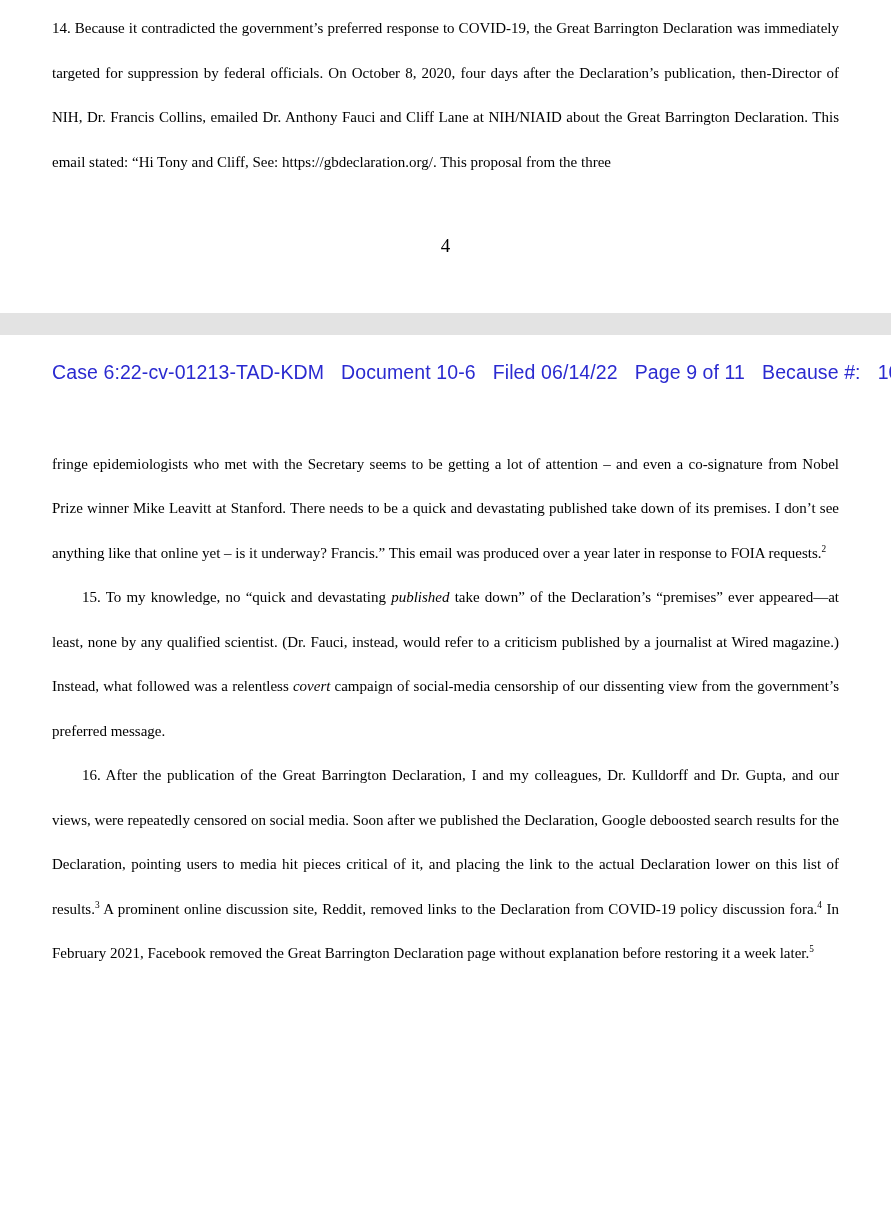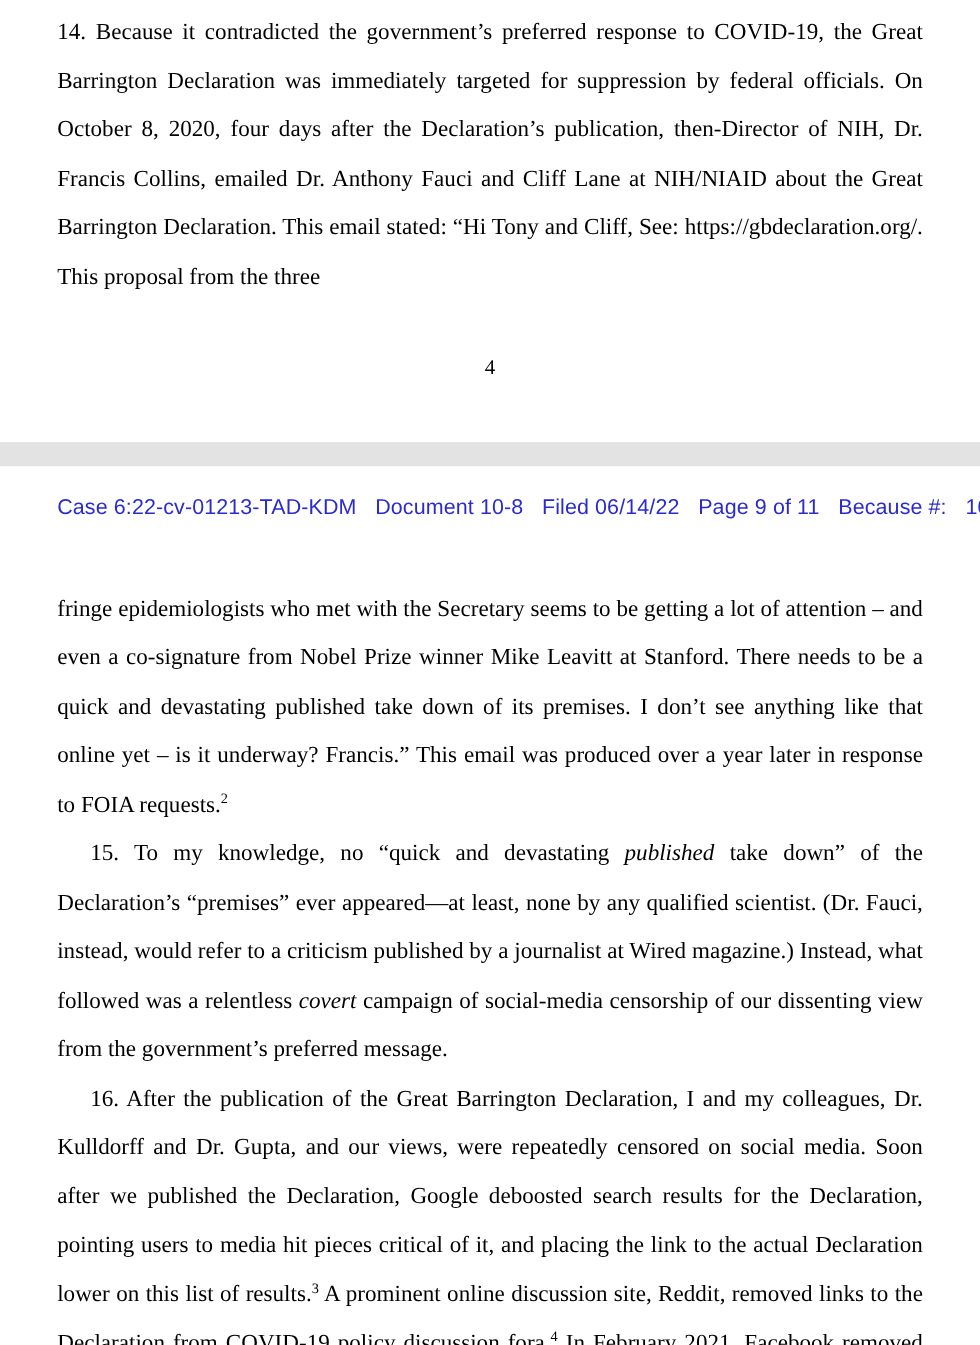--- a/index.html
+++ b/index.html
@@ -16,21 +16,21 @@
     width: 891px;
     position: relative;
   }
   .doc-page {
     background: #ffffff;
     padding: 0 52px 0 52px;
     box-sizing: border-box;
     width: 891px;
   }
   .para {
-    font-size: 21px;
+    font-size: 15px;
     line-height: 44.5px;
     text-align: justify;
     text-justify: inter-word;
     margin: 0;
     text-indent: 0;
   }
   .para.indented {
     text-indent: 30px;
   }
   .page-number {
@@ -95,21 +95,21 @@
     <div class="top-spacer"></div>
     <p class="para">14. Because it contradicted the government’s preferred response to COVID-19, the Great Barrington Declaration was immediately targeted for suppression by federal officials.  On October 8, 2020, four days after the Declaration’s publication, then-Director of NIH, Dr. Francis Collins, emailed Dr. Anthony Fauci and Cliff Lane at NIH/NIAID about the Great Barrington Declaration.  This email stated: “Hi Tony and Cliff, See: https://gbdeclaration.org/.  This proposal from the three</p>
     <div class="page-number">4</div>
     <div class="page-gap"></div>
   </div>
 
   <div class="page-separator"></div>
 
   <div class="header-band">
     <div class="case-header">
-      <span class="seg">Case 6:22-cv-01213-TAD-KDM</span><span class="seg">Document 10-8</span><span class="seg">Filed 06/14/22</span><span class="seg">Page 9 of 11</span><span class="seg">Because #:</span><span class="seg">1093</span>
+      <span class="seg">Case 6:22-cv-01213-TAD-KDM</span><span class="seg">Document 10-6</span><span class="seg">Filed 06/14/22</span><span class="seg">Page 9 of 11</span><span class="seg">Because #:</span><span class="seg">1093</span>
     </div>
   </div>
 
   <div class="doc-page">
     <div class="after-header-spacer"></div>
     <p class="para">fringe epidemiologists who met with the Secretary seems to be getting a lot of attention – and even a co-signature from Nobel Prize winner Mike Leavitt at Stanford.  There needs to be a quick and devastating published take down of its premises.  I don’t see anything like that online yet – is it underway?  Francis.”  This email was produced over a year later in response to FOIA requests.<sup>2</sup></p>
     <p class="para indented">15. To my knowledge, no “quick and devastating <em>published</em> take down” of the Declaration’s “premises” ever appeared—at least, none by any qualified scientist.  (Dr. Fauci, instead, would refer to a criticism published by a journalist at Wired magazine.)  Instead, what followed was a relentless <em>covert</em> campaign of social-media censorship of our dissenting view from the government’s preferred message.</p>
     <p class="para indented">16. After the publication of the Great Barrington Declaration, I and my colleagues, Dr. Kulldorff and Dr. Gupta, and our views, were repeatedly censored on social media.  Soon after we published the Declaration, Google deboosted search results for the Declaration, pointing users to media hit pieces critical of it, and placing the link to the actual Declaration lower on this list of results.<sup>3</sup>   A prominent online discussion site, Reddit, removed links to the Declaration from COVID-19 policy discussion fora.<sup>4</sup>  In February 2021, Facebook removed the Great Barrington Declaration page without explanation before restoring it a week later.<sup>5</sup></p>
     <div class="bottom-spacer"></div>
   </div>

